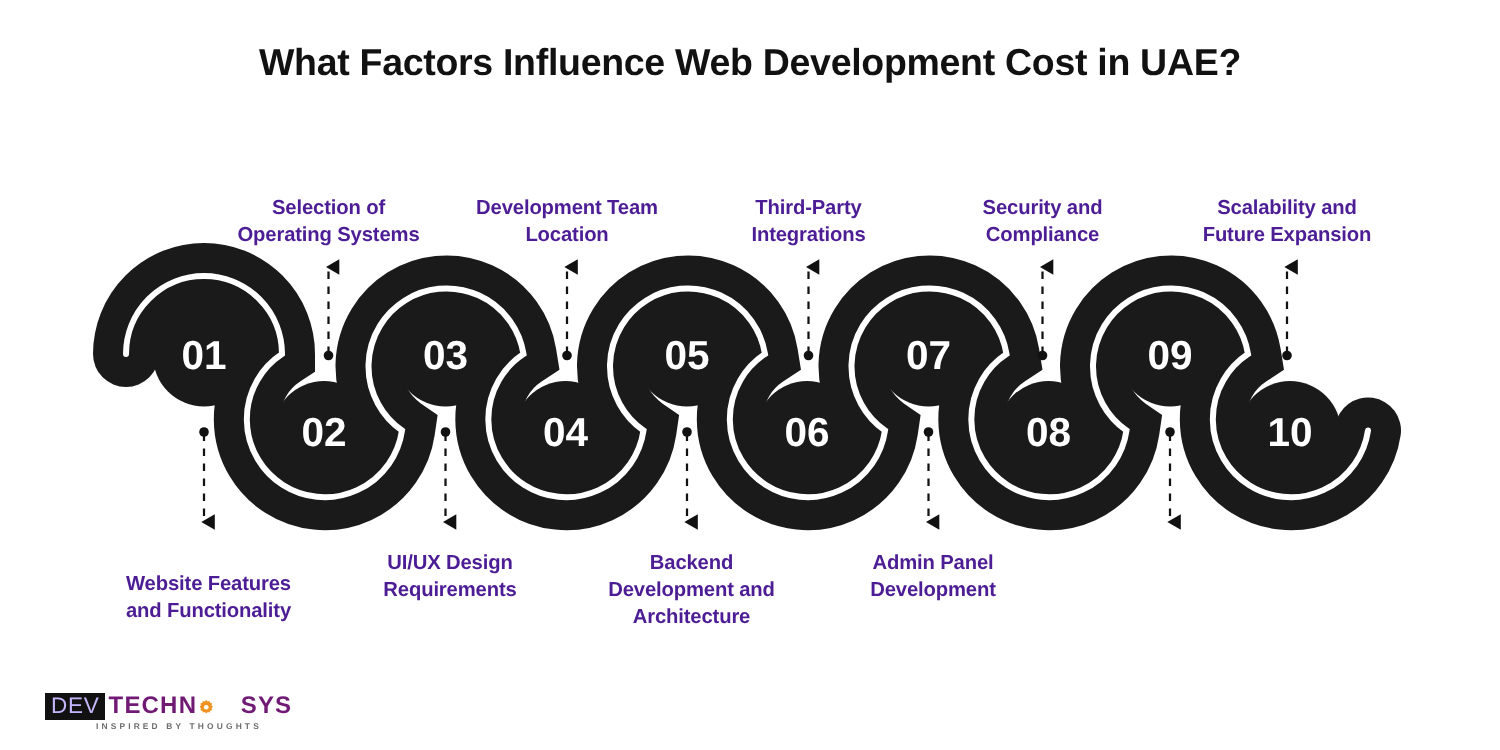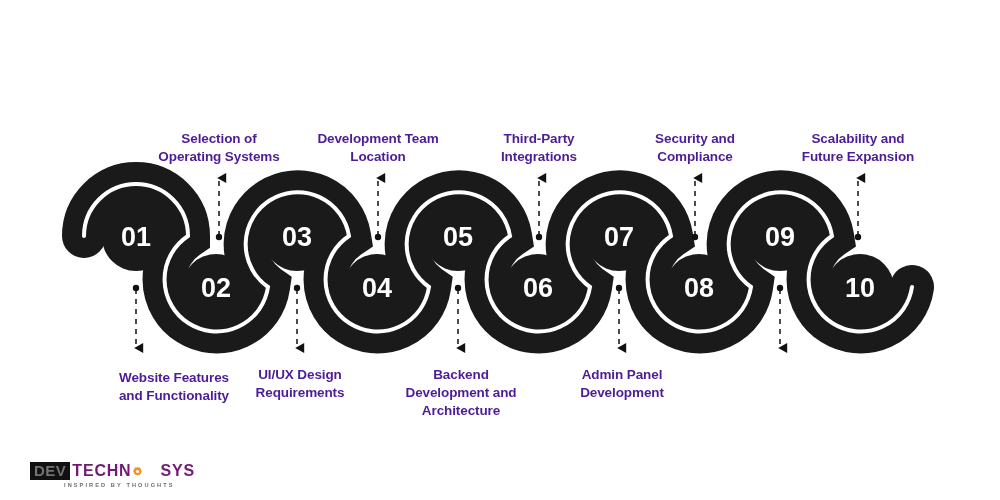--- a/index.html
+++ b/index.html
@@ -48,23 +48,23 @@
     left:30px;bottom:12px;
     display:flex;
     flex-direction:column;
     align-items:flex-start;
   }
   .logo-row{
     display:flex;align-items:center;
   }
   .logo-dev{
     background:#111111;
-    color:#737373;
+    color:#c4b5fd;
     font-size:15px;
-    font-weight:bold;
+    font-weight:normal;
     letter-spacing:0.5px;
     padding:1px 4px 2px 4px;
     line-height:1;
     font-family:"Liberation Sans", sans-serif;
   }
   .logo-techno{
     color:#701a75;
     font-size:16px;
     font-weight:bold;
     letter-spacing:0.8px;
@@ -84,20 +84,21 @@
     font-weight:bold;
     margin-top:2px;
     margin-left:34px;
   }
 </style>
 </head>
 <body>
 
 <div id="infographic">
 
+  <div class="title">What Factors Influence Web Development Cost in UAE?</div>
 
   <svg class="svg-layer" viewBox="0 0 1000 500">
     <defs>
       <marker id="arrowUp" markerWidth="8" markerHeight="8" refX="4" refY="1.2" orient="auto">
         <path d="M4,0 L7.4,6 L0.6,6 Z" fill="#111111"></path>
       </marker>
       <marker id="arrowDown" markerWidth="8" markerHeight="8" refX="4" refY="6.8" orient="auto">
         <path d="M4,8 L0.6,2 L7.4,2 Z" fill="#111111"></path>
       </marker>
     </defs>
@@ -221,21 +222,21 @@
 Operating Systems</div>
   <div class="label label-top" style="left:378px;top:166px;width:190px;">Development Team
 Location</div>
   <div class="label label-top" style="left:539px;top:166px;width:170px;">Third-Party
 Integrations</div>
   <div class="label label-top" style="left:695px;top:166px;width:170px;">Security and
 Compliance</div>
   <div class="label label-top" style="left:858px;top:166px;width:180px;">Scalability and
 Future Expansion</div>
 
-  <div class="label label-bottom" style="left:139px;top:369px;width:180px;text-align:right;">Website Features
+  <div class="label label-bottom" style="left:139px;top:380px;width:180px;">Website Features
 and Functionality</div>
   <div class="label label-bottom" style="left:300px;top:366px;width:170px;">UI/UX Design
 Requirements</div>
   <div class="label label-bottom" style="left:461px;top:366px;width:190px;">Backend
 Development and
 Architecture</div>
   <div class="label label-bottom" style="left:622px;top:366px;width:170px;">Admin Panel
 Development</div>
 
   <div class="logo">

